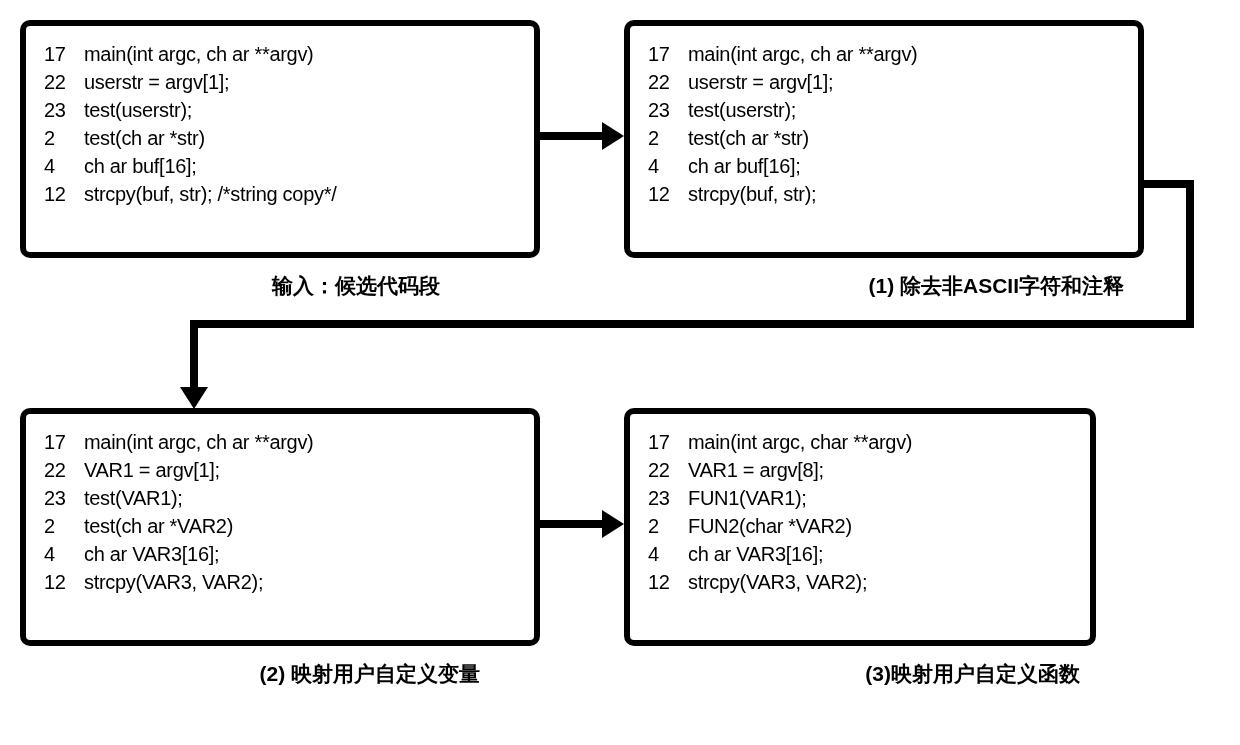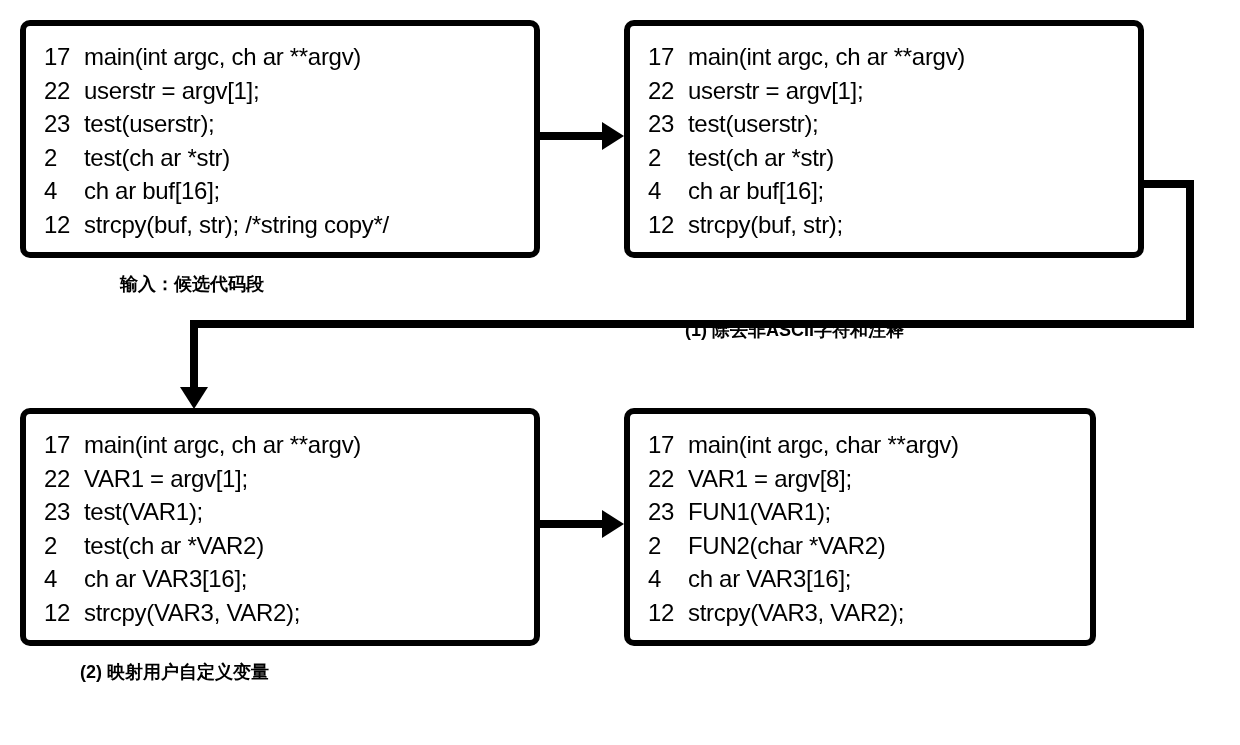--- a/index.html
+++ b/index.html
@@ -18,34 +18,34 @@
   .box {
     position: absolute;
     border: 6px solid black;
     border-radius: 10px;
     padding: 14px 18px;
     box-sizing: border-box;
     background: white;
   }
   .code-line {
     font-family: Arial, sans-serif;
-    font-size: 24px;
+    font-size: 20px;
     line-height: 1.4;
     letter-spacing: -0.3px;
     white-space: pre;
   }
   .ln {
     display: inline-block;
     width: 40px;
   }
   .caption {
     position: absolute;
     font-weight: bold;
-    font-size: 18px;
-    text-align: left;
+    font-size: 21px;
+    text-align: right;
   }
   .b { font-weight: normal; }
 
   
   .arrow-line {
     position: absolute;
     background: black;
   }
   .arrow-head-right {
     position: absolute;
@@ -85,21 +85,21 @@
   <div class="box" style="left:604px; top:0px; width:520px; height:238px;">
     <div>
         <div class="code-line"><span class="ln">17</span><span>main(int argc, ch ar **argv)</span></div>
         <div class="code-line"><span class="ln">22</span><span>userstr = argv[1];</span></div>
         <div class="code-line"><span class="ln">23</span><span>test(userstr);</span></div>
         <div class="code-line"><span class="ln">2</span><span>test(ch ar *str)</span></div>
         <div class="code-line"><span class="ln">4</span><span>ch ar buf[16];</span></div>
         <div class="code-line"><span class="ln">12</span><span>strcpy(buf, str);</span></div>
       </div>
   </div>
-  <div class="caption" style="left:665px; top:252px; width:400px;margin-top:46px;">(1) 除去非ASCII字符和注释</div>
+  <div class="caption" style="left:704px; top:252px; width:400px;">(1) 除去非ASCII字符和注释</div>
 
   <div class="arrow-line" style="left:1124px; top:160px; width:50px; height:8px;"></div>
 
   <div class="arrow-line" style="left:1166px; top:160px; width:8px; height:148px;"></div>
 
   <div class="arrow-line" style="left:170px; top:300px; width:1004px; height:8px;"></div>
 
   <div class="arrow-line" style="left:170px; top:300px; width:8px; height:70px;"></div>
   <div class="arrow-head-down" style="left:160px; top:367px;"></div>
 
@@ -121,14 +121,15 @@
   <div class="box" style="left:604px; top:388px; width:472px; height:238px;">
     <div>
         <div class="code-line"><span class="ln">17</span><span>main(int argc, char **argv)</span></div>
         <div class="code-line"><span class="ln">22</span><span>VAR1 = argv[8];</span></div>
         <div class="code-line"><span class="ln">23</span><span><span class="b">FUN1</span>(VAR1);</span></div>
         <div class="code-line"><span class="ln">2</span><span><span class="b">FUN2</span>(char *VAR2)</span></div>
         <div class="code-line"><span class="ln">4</span><span>ch ar VAR3[16];</span></div>
         <div class="code-line"><span class="ln">12</span><span>strcpy(VAR3, VAR2);</span></div>
       </div>
   </div>
+  <div class="caption" style="left:680px; top:640px; width:380px;">(3)映射用户自定义函数</div>
 
 </div>
 
 </body></html>

